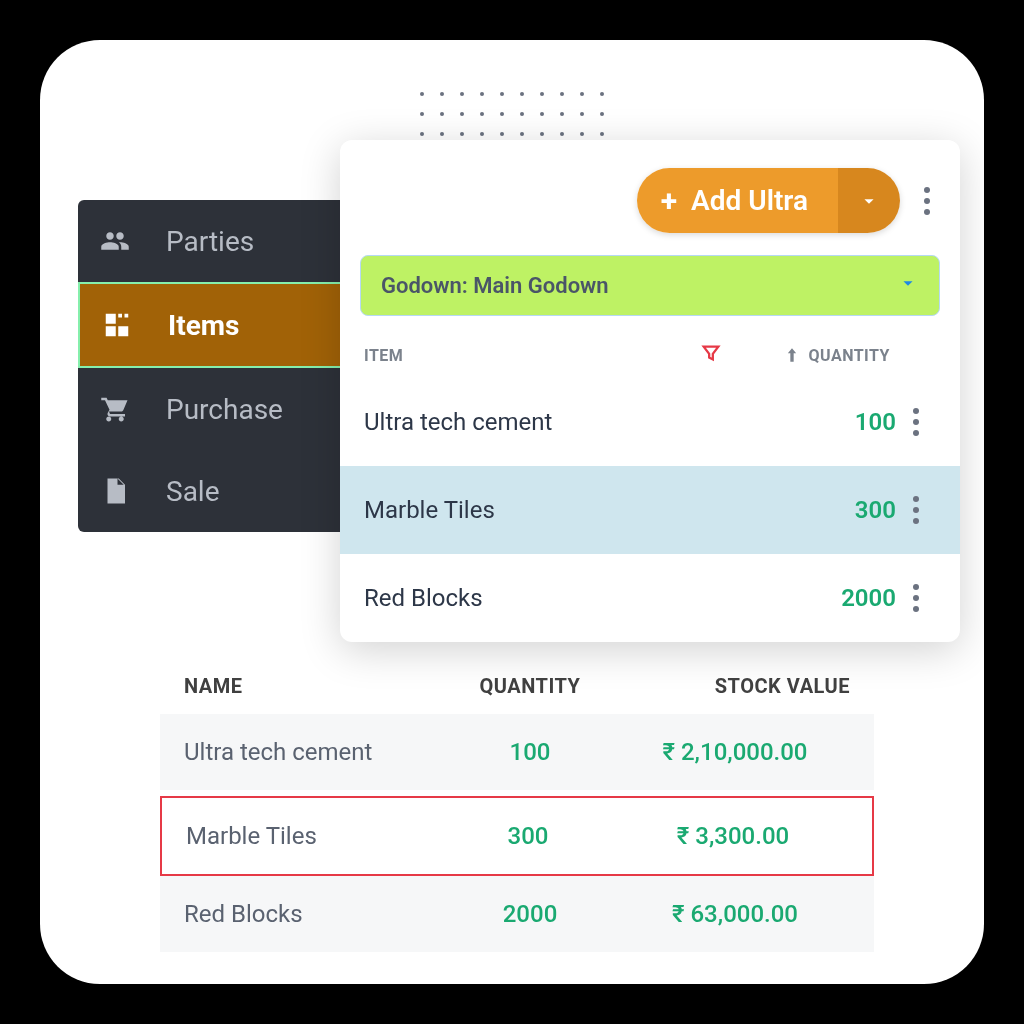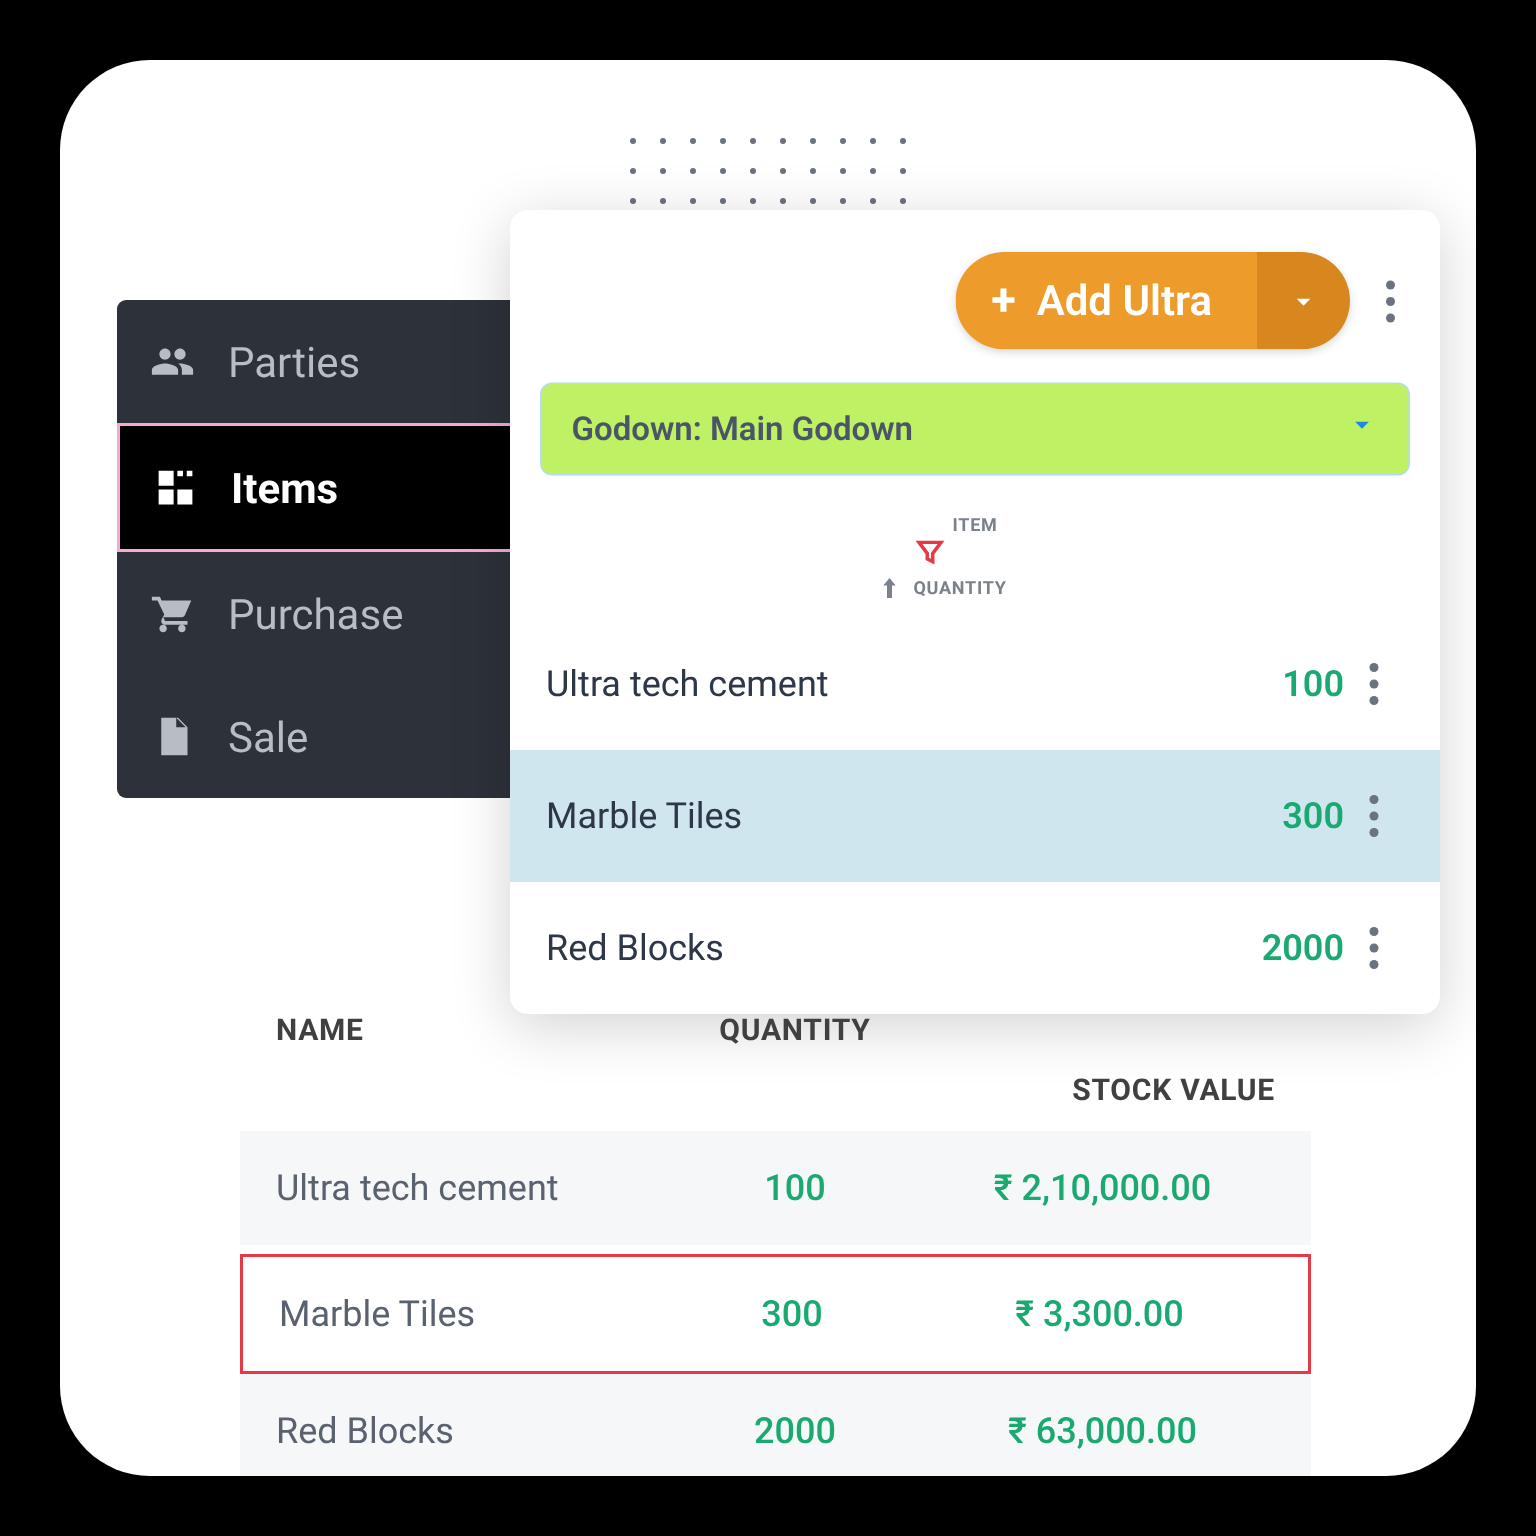--- a/index.html
+++ b/index.html
@@ -31,31 +31,31 @@
   
   .sidebar {
     position: absolute;
     top: 160px; left: 38px;
     width: 310px;
     background: #2d3139;
     border-radius: 6px;
     overflow: hidden;
   }
   .sidebar-item {
-    display: flex; align-items: center; gap: 20px;
+    display: flex; align-items: center; gap: 34px;
     padding: 24px 20px;
     color: #b7bcc5;
     font-size: 28px;
     cursor: pointer;
   }
   .sidebar-item.active {
-    background: #000000;
+    background: #a16207;
     color: #fff;
     font-weight: 700;
-    border: 2px solid #f9a8d4;
+    border: 2px solid #86efac;
   }
   .sidebar-item .icon { width: 34px; height: 34px; flex-shrink: 0; display: flex; align-items:center; justify-content:center; }
   .sidebar-item svg { fill: #b7bcc5; }
   .sidebar-item.active svg { fill: #fff; }
 
   
   .panel {
     position: absolute;
     top: 100px; left: 300px;
     width: 620px;
@@ -100,21 +100,21 @@
     border-radius: 8px;
     padding: 16px 20px;
     display: flex; align-items: center; justify-content: space-between;
     color: #4a5568; font-size: 22px; font-weight: 600;
   }
   .godown-select .chev { color: #1e88e5; }
 
   .list-head {
     display: flex; align-items: center;
     padding: 14px 24px 10px 24px;
-    color: #7b828c; font-size: 12px; font-weight: 700; letter-spacing: 0.5px; flex-direction: column;
+    color: #7b828c; font-size: 16px; font-weight: 700; letter-spacing: 0.5px;
   }
   .list-head .col-item { flex: 1; }
   .list-head .filter-icon { margin: 0 60px 0 0; }
   .list-head .col-qty { display: flex; align-items:center; gap:6px; margin-right: 46px; }
 
   .list-row {
     display: flex; align-items: center;
     padding: 24px 24px;
     font-size: 24px;
   }
@@ -127,21 +127,21 @@
   .stock-table {
     position: absolute;
     top: 624px; left: 120px; right: 110px;
   }
   .st-head {
     display: flex; padding: 10px 24px 16px 24px;
     color: #404040; font-size: 20px; font-weight: 700; letter-spacing: 0.5px;
   }
   .st-head .c1 { flex: 1.2; }
   .st-head .c2 { width: 180px; text-align: center; }
-  .st-head .c3 { width: 230px; text-align: right; margin-top: 40px; }
+  .st-head .c3 { width: 230px; text-align: right; }
   .st-row {
     display: flex; align-items: center;
     padding: 24px 24px;
     font-size: 24px;
     background: #f6f7f8;
     border-bottom: 6px solid #fff;
   }
   .st-row.hl { background: #fff; border: 2px solid #e63946; }
   .st-row .c1 { flex: 1.2; color: #5a6270; }
   .st-row .c2 { width: 180px; text-align: center; color: #1aa971; font-weight: 500; }

